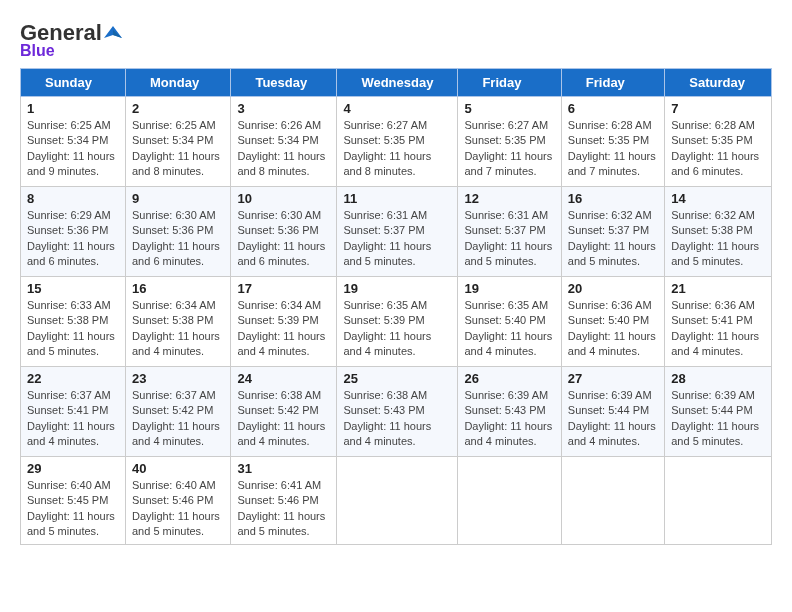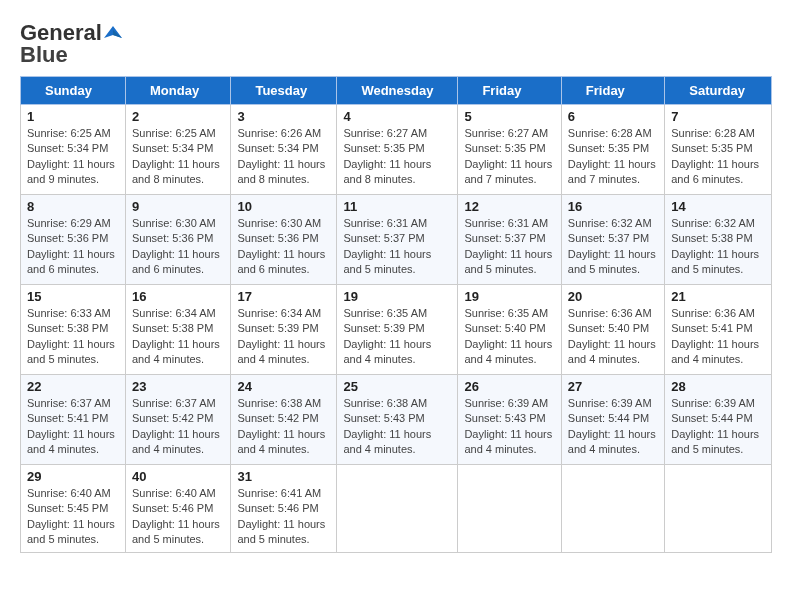--- a/index.html
+++ b/index.html
@@ -81,21 +81,21 @@
 
 <div class="header-area">
   <div class="logo">
     <div style="display:flex;align-items:center;gap:2px;">
       <span style="font-size:22px;font-weight:bold;color:#333;">General</span>
       <svg width="18" height="18" viewBox="0 0 18 18">
         <polygon points="9,2 18,14 9,11 0,14" fill="#1a6ec8"></polygon>
         <polygon points="9,6 18,14 9,11" fill="#1565a8"></polygon>
       </svg>
     </div>
-    <span style="font-size:22px;font-weight:bold;color:#404040;margin-top:-4px;">Blue</span>
+    <span style="font-size:16px;font-weight:bold;color:#6d28d9;margin-top:-4px;">Blue</span>
   </div>
   <div class="title-area">
     <div class="month-year"></div>
     <div class="location"></div>
   </div>
 </div>
 
 <table class="calendar">
   <thead>
     <tr>

